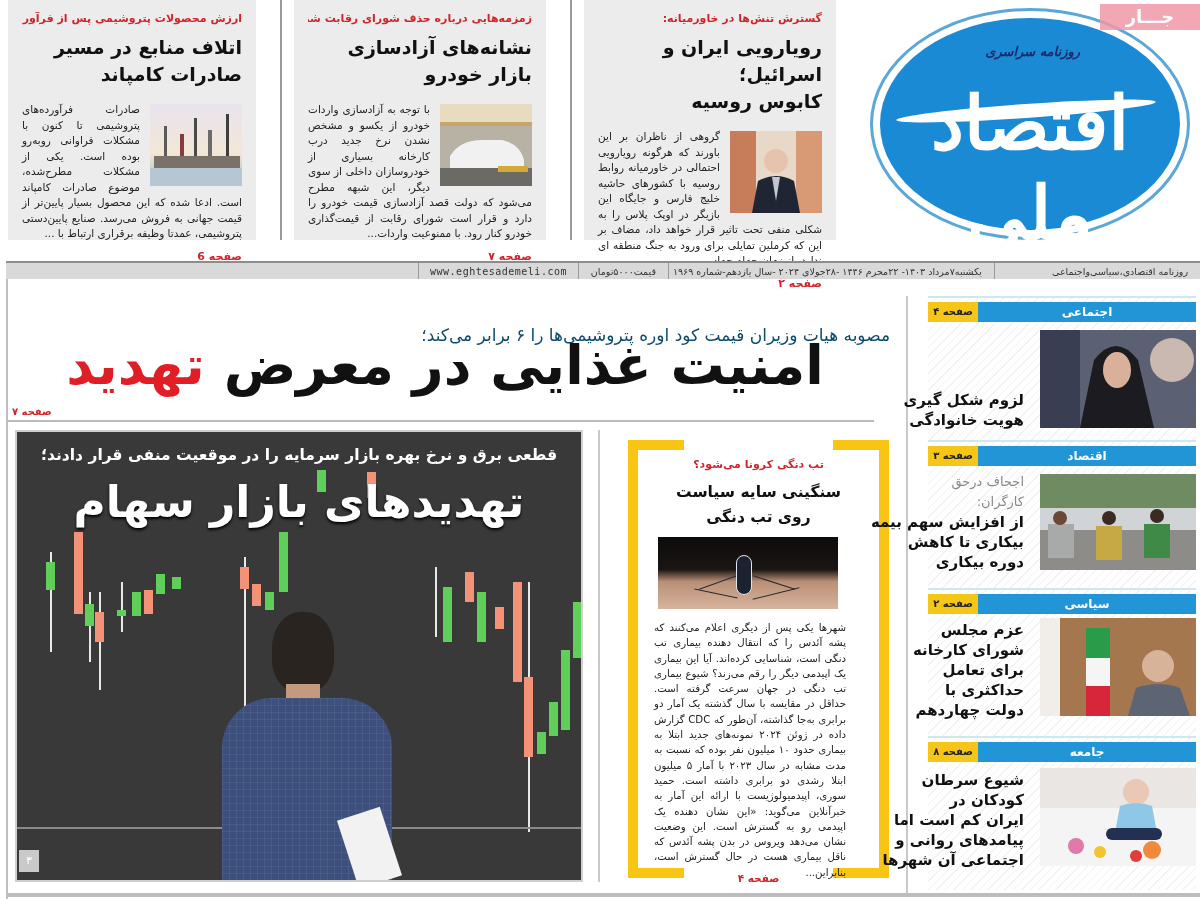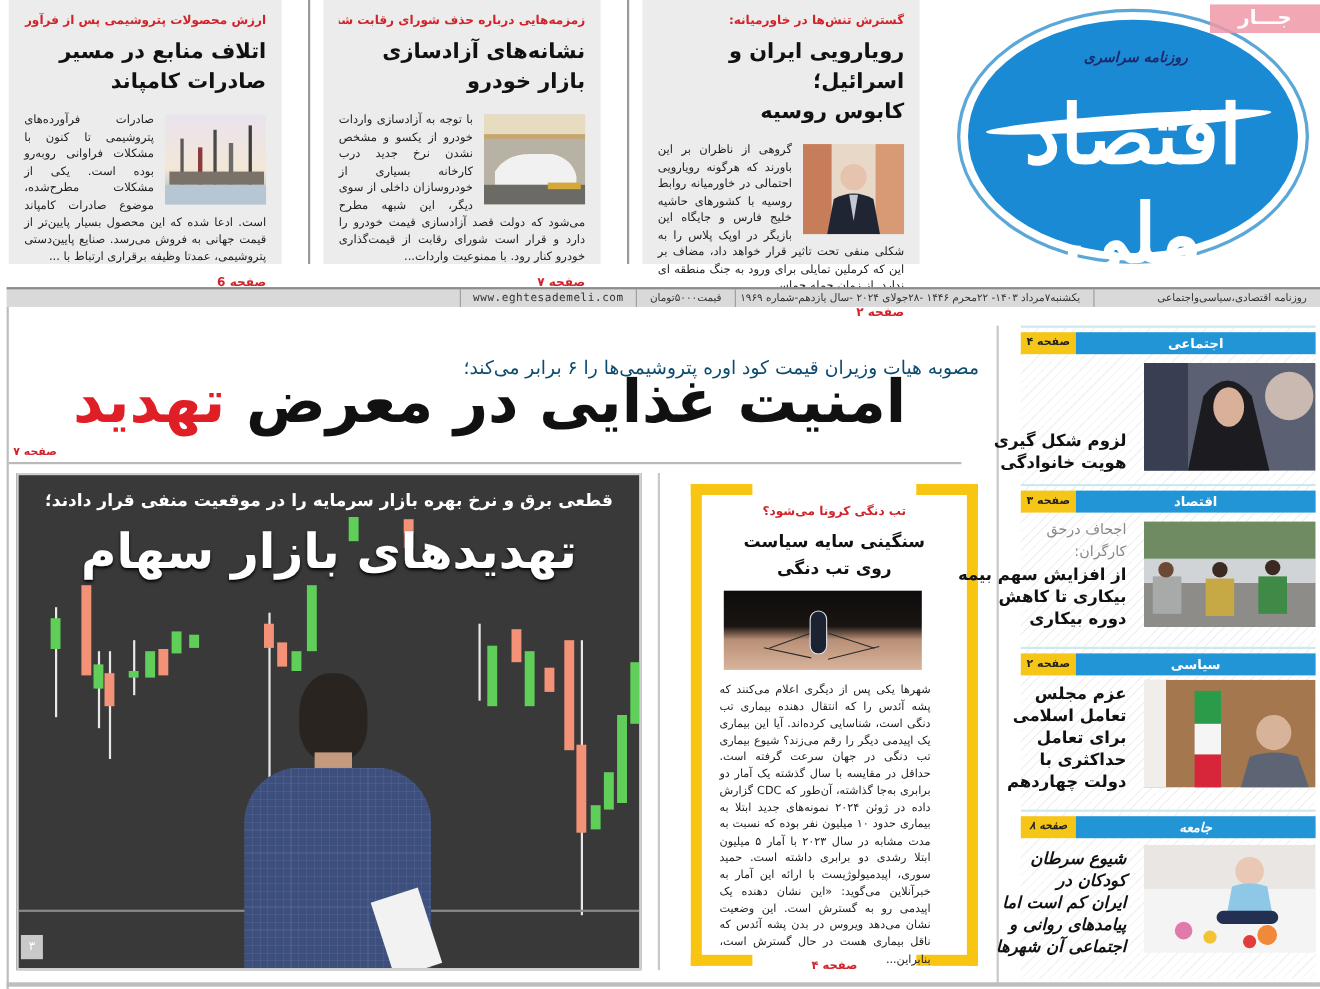--- a/index.html
+++ b/index.html
@@ -318,29 +318,29 @@
         <rect width="156" height="98" fill="#a5774f"></rect>
         <rect x="0" y="0" width="20" height="98" fill="#f1eee9"></rect>
         <rect x="46" y="10" width="24" height="30" fill="#2a9b48"></rect>
         <rect x="46" y="40" width="24" height="28" fill="#f5f5f5"></rect>
         <rect x="46" y="68" width="24" height="30" fill="#d7263a"></rect>
         <circle cx="118" cy="48" r="16" fill="#d7b39a"></circle>
         <path d="M88 98 L96 70 Q118 62 140 70 L150 98 Z" fill="#5d6574"></path>
       </svg>
       <div class="sb-text" style="top:6px; right:172px;">
         <div>عزم مجلس</div>
-        <div>تعامل اسلامی</div>
+        <div>شورای کارخانه</div>
         <div>برای تعامل</div>
         <div>حداکثری با</div>
         <div>دولت چهاردهم</div>
       </div>
     </div>
   </div>
 
-  <div class="sb-item" style="height:154px;font-style:italic;">
+  <div class="sb-item" style="height:154px;">
     <div class="sb-head">
       <div class="pg">صفحه ۸</div>
       <div class="sec">جامعه</div>
     </div>
     <div class="sb-body">
       <svg class="sb-photo" style="top:6px; height:98px;" viewBox="0 0 156 98">
         <rect width="156" height="98" fill="#e9e6e3"></rect>
         <rect x="0" y="40" width="156" height="58" fill="#f4f4f4"></rect>
         <circle cx="96" cy="24" r="13" fill="#e9c9b6"></circle>
         <path d="M74 70 L80 38 Q96 32 112 38 L118 70 Z" fill="#8fc8e6"></path>

